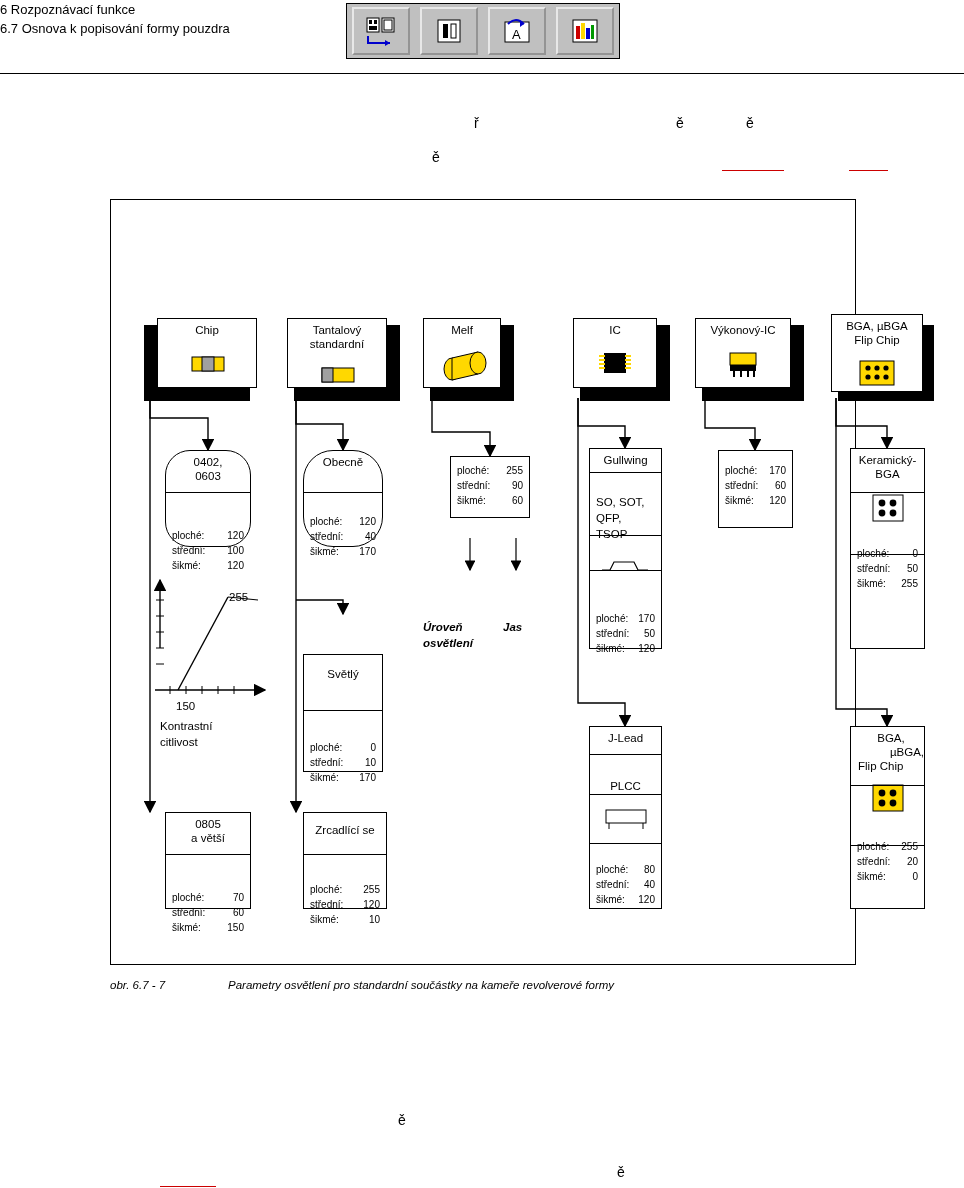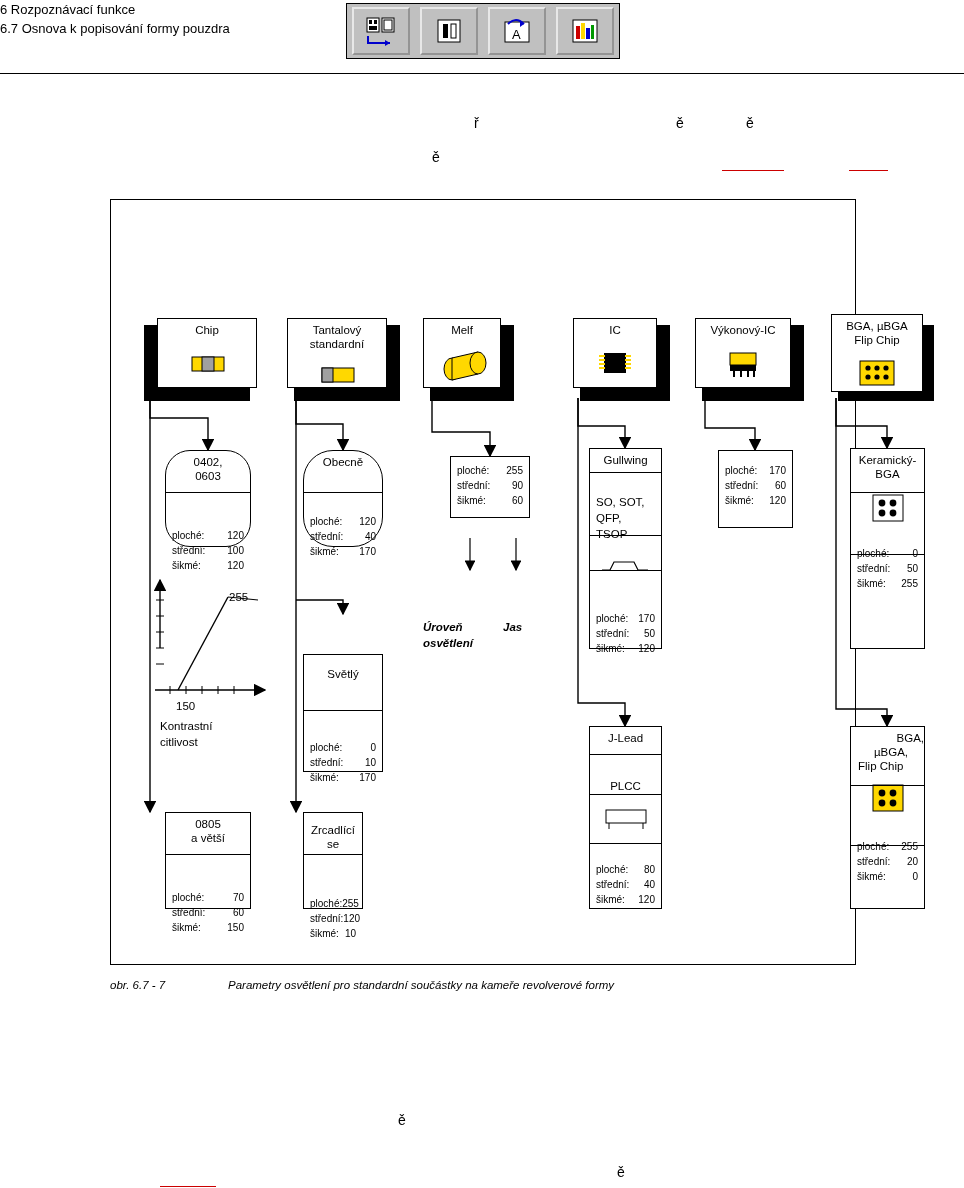--- a/index.html
+++ b/index.html
@@ -246,21 +246,21 @@
         <span class="k">střední:</span>
         <span class="v">10</span>
       </div>
     <div class="row">
         <span class="k">šikmé:</span>
         <span class="v">170</span>
       </div>
   </div>
 </div>
 
-<div class="box" style="left:303px;top:812px;width:60px;height:97px;">
+<div class="box" style="left:303px;top:812px;width:84px;height:97px;">
   <div class="title" style="padding-top:10px">Zrcadlící se</div>
   <div class="sep" style="top:41px"></div>
   <div class="vals" style="margin-top:41px">
     <div class="row">
         <span class="k">ploché:</span>
         <span class="v">255</span>
       </div>
     <div class="row">
         <span class="k">střední:</span>
         <span class="v">120</span>
@@ -442,22 +442,22 @@
         <span class="v">50</span>
       </div>
     <div class="row">
         <span class="k">šikmé:</span>
         <span class="v">255</span>
       </div>
   </div>
 </div>
 
 <div class="box" style="left:850px;top:726px;width:75px;height:183px;">
-  <div class="title" style="text-align:right;padding-left:7px">BGA,</div>
-  <div class="title" style="text-align:center;padding-left:7px;padding-top:0">µBGA,</div>
+  <div class="title" style="text-align:center;padding-left:7px">BGA,</div>
+  <div class="title" style="text-align:right;padding-left:7px;padding-top:0">µBGA,</div>
   <div class="title" style="text-align:left;padding-left:7px;padding-top:0">Flip Chip</div>
   <div class="sep" style="top:58px"></div>
   <svg style="display:block;margin:10px auto 0" width="34" height="30">
     <rect x="2" y="2" width="30" height="26" fill="#ffd800" stroke="#000"></rect>
     <g fill="#000">
       <circle cx="11" cy="10" r="3.4"></circle>
         <circle cx="22" cy="10" r="3.4"></circle>
       <circle cx="11" cy="20" r="3.4"></circle>
         <circle cx="22" cy="20" r="3.4"></circle>
     </g>

